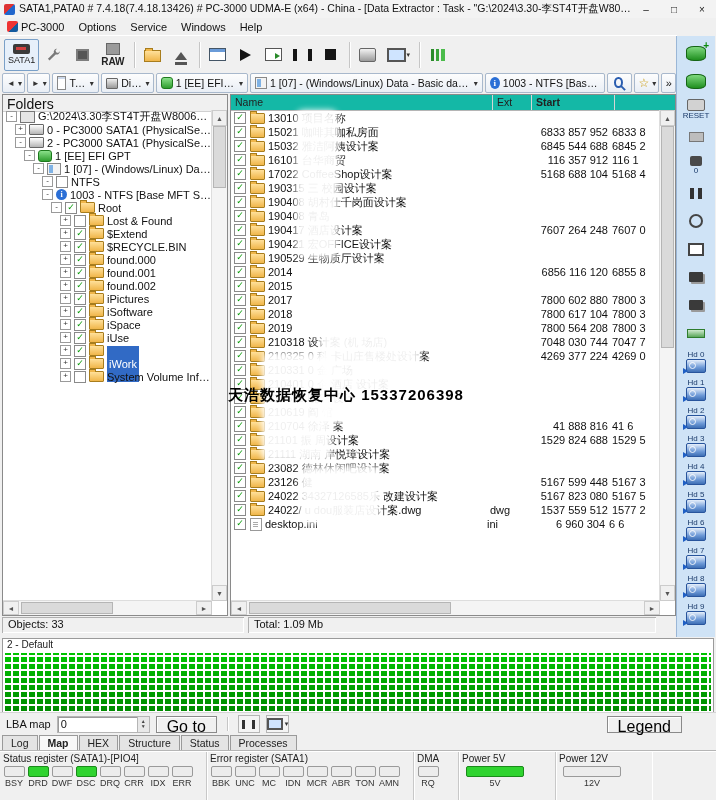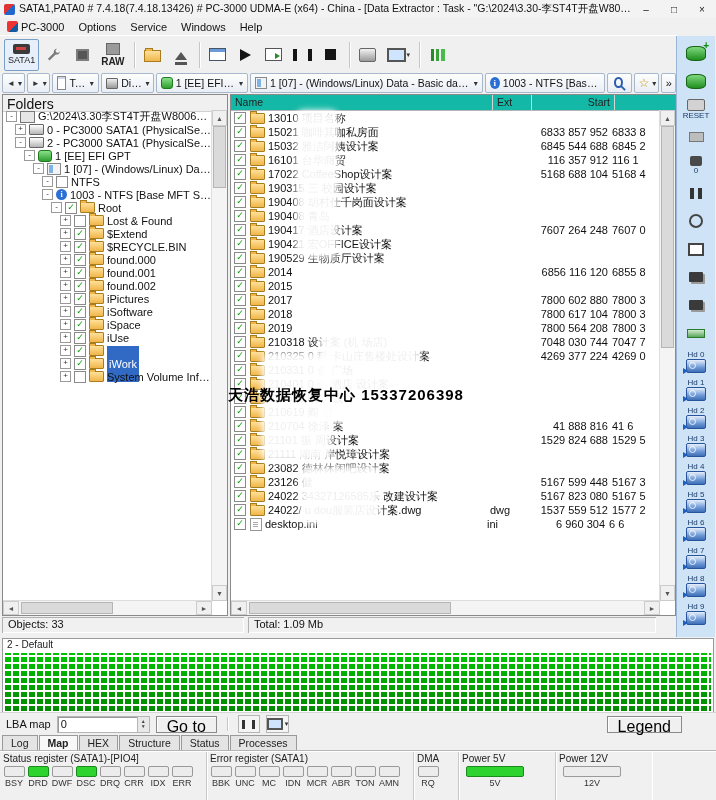--- a/index.html
+++ b/index.html
@@ -92,21 +92,21 @@
   [data-icon="part"]::after{content:"";position:absolute;left:1px;top:1px;bottom:1px;width:4px;background:#7fb2e5;}
   [data-icon="info"]{width:11px;height:11px;background:#2b6fd6;border-radius:50%;color:#fff;font:bold 8px/11px "Liberation Serif",serif;text-align:center;}
   [data-icon="info"]::after{content:"i";}
 
   
   .file-panel{left:230px;top:94px;width:444px;height:520px;}
   .flist-header{display:flex;height:15px;background:#14b8a6;border-bottom:1px solid #b5b5b5;}
   .hcell{border-right:1px solid #d5d5d5;padding:1px 4px;font-size:10.5px;color:#222;overflow:hidden;white-space:nowrap;}
   .h-name{width:253px;}
   .h-ext{width:30px;}
-  .h-start{width:74px;text-align:right;}
+  .h-start{width:74px;font-weight:bold;}
   .h-rest{flex:1;border-right:none;}
   .frows{position:absolute;left:0;top:16px;right:15px;bottom:14px;overflow:hidden;}
   .frow{height:14px;display:flex;align-items:center;padding-left:3px;}
   .frow .cb{margin-right:4px;}
   .fname{width:222px;overflow:hidden;white-space:nowrap;text-overflow:clip;}
   .fext{width:38px;overflow:hidden;white-space:nowrap;}
   .fstart{width:80px;text-align:right;padding-right:4px;white-space:nowrap;}
   .fstart2{width:44px;overflow:hidden;white-space:nowrap;}
 
   

